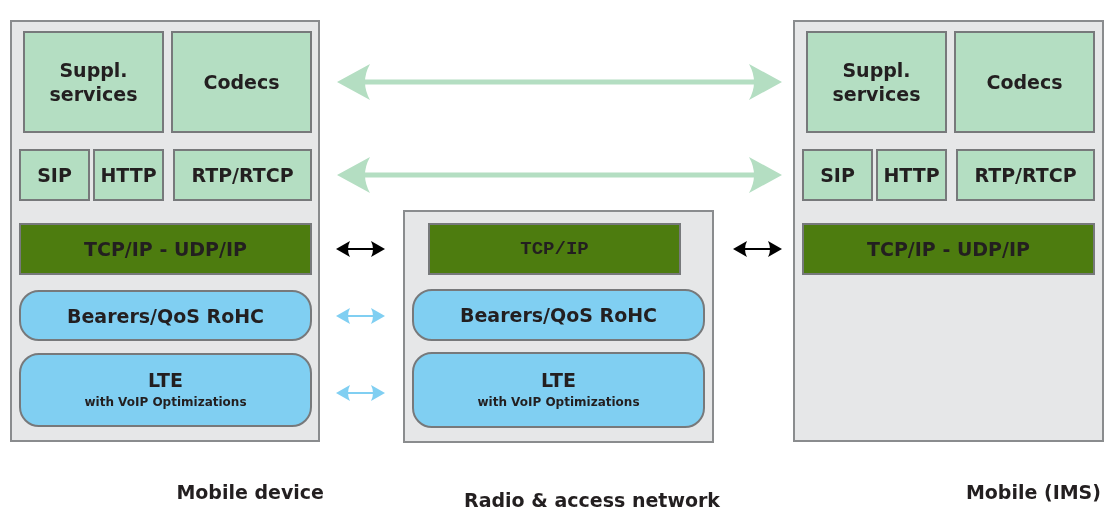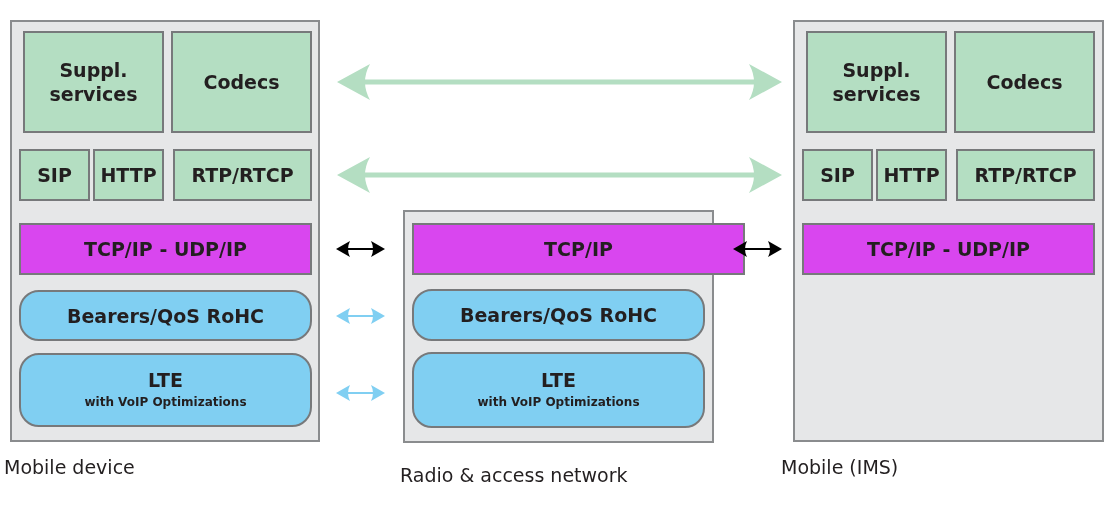--- a/index.html
+++ b/index.html
@@ -3,25 +3,25 @@
 <meta charset="utf-8">
 <style>
   html, body { margin:0; padding:0; background:#ffffff; }
   body { width:1116px; height:520px; position:relative; overflow:hidden;
          font-family:"DejaVu Sans", sans-serif; color:#231f20; }
   .panel { position:absolute; background:#e6e7e8; border:2px solid #8a8c8e; box-sizing:border-box; }
   .box { position:absolute; box-sizing:border-box; border:2px solid #77797b;
          display:flex; flex-direction:column; align-items:center; justify-content:center;
          text-align:center; font-weight:bold; font-size:19px; line-height:24px; }
   .green { background:#b4dec2; }
-  .white { background:#d946ef; }
+  .white { background:#4d7c0f; }
   .blue  { background:#80cff2;border-radius:20px; }
   .sub { font-size:12px; line-height:20px; }
-  .caption { position:absolute; top:456px; font-weight:normal; font-size:19px;
-             text-align:left; width:320px; }
+  .caption { position:absolute; top:481px; font-weight:bold; font-size:19px;
+             text-align:right; width:320px; }
   svg.arrows { position:absolute; left:0; top:0; }
 </style>
 </head>
 <body>
 
 <div class="panel" style="left:10px;top:20px;width:310px;height:422px;"></div>
 <div class="box green" style="left:23px;top:31px;width:141px;height:102px;">
   <span>Suppl.</span>
   <span>services</span>
 </div>
@@ -42,21 +42,21 @@
 </div>
 <div class="box blue" style="left:19px;top:290px;width:293px;height:51px;">
   <span>Bearers/QoS RoHC</span>
 </div>
 <div class="box blue" style="left:19px;top:353px;width:293px;height:74px;">
   <span>LTE</span>
   <span class="sub">with VoIP Optimizations</span>
 </div>
 
 <div class="panel" style="left:403px;top:210px;width:311px;height:233px;"></div>
-<div class="box white" style="left:412px;top:223px;width:333px;height:52px;">
+<div class="box white" style="left:428px;top:223px;width:253px;height:52px;font-family:Liberation Mono, monospace;">
   <span>TCP/IP</span>
 </div>
 <div class="box blue" style="left:412px;top:289px;width:293px;height:52px;">
   <span>Bearers/QoS RoHC</span>
 </div>
 <div class="box blue" style="left:412px;top:352px;width:293px;height:76px;">
   <span>LTE</span>
   <span class="sub">with VoIP Optimizations</span>
 </div>
 

